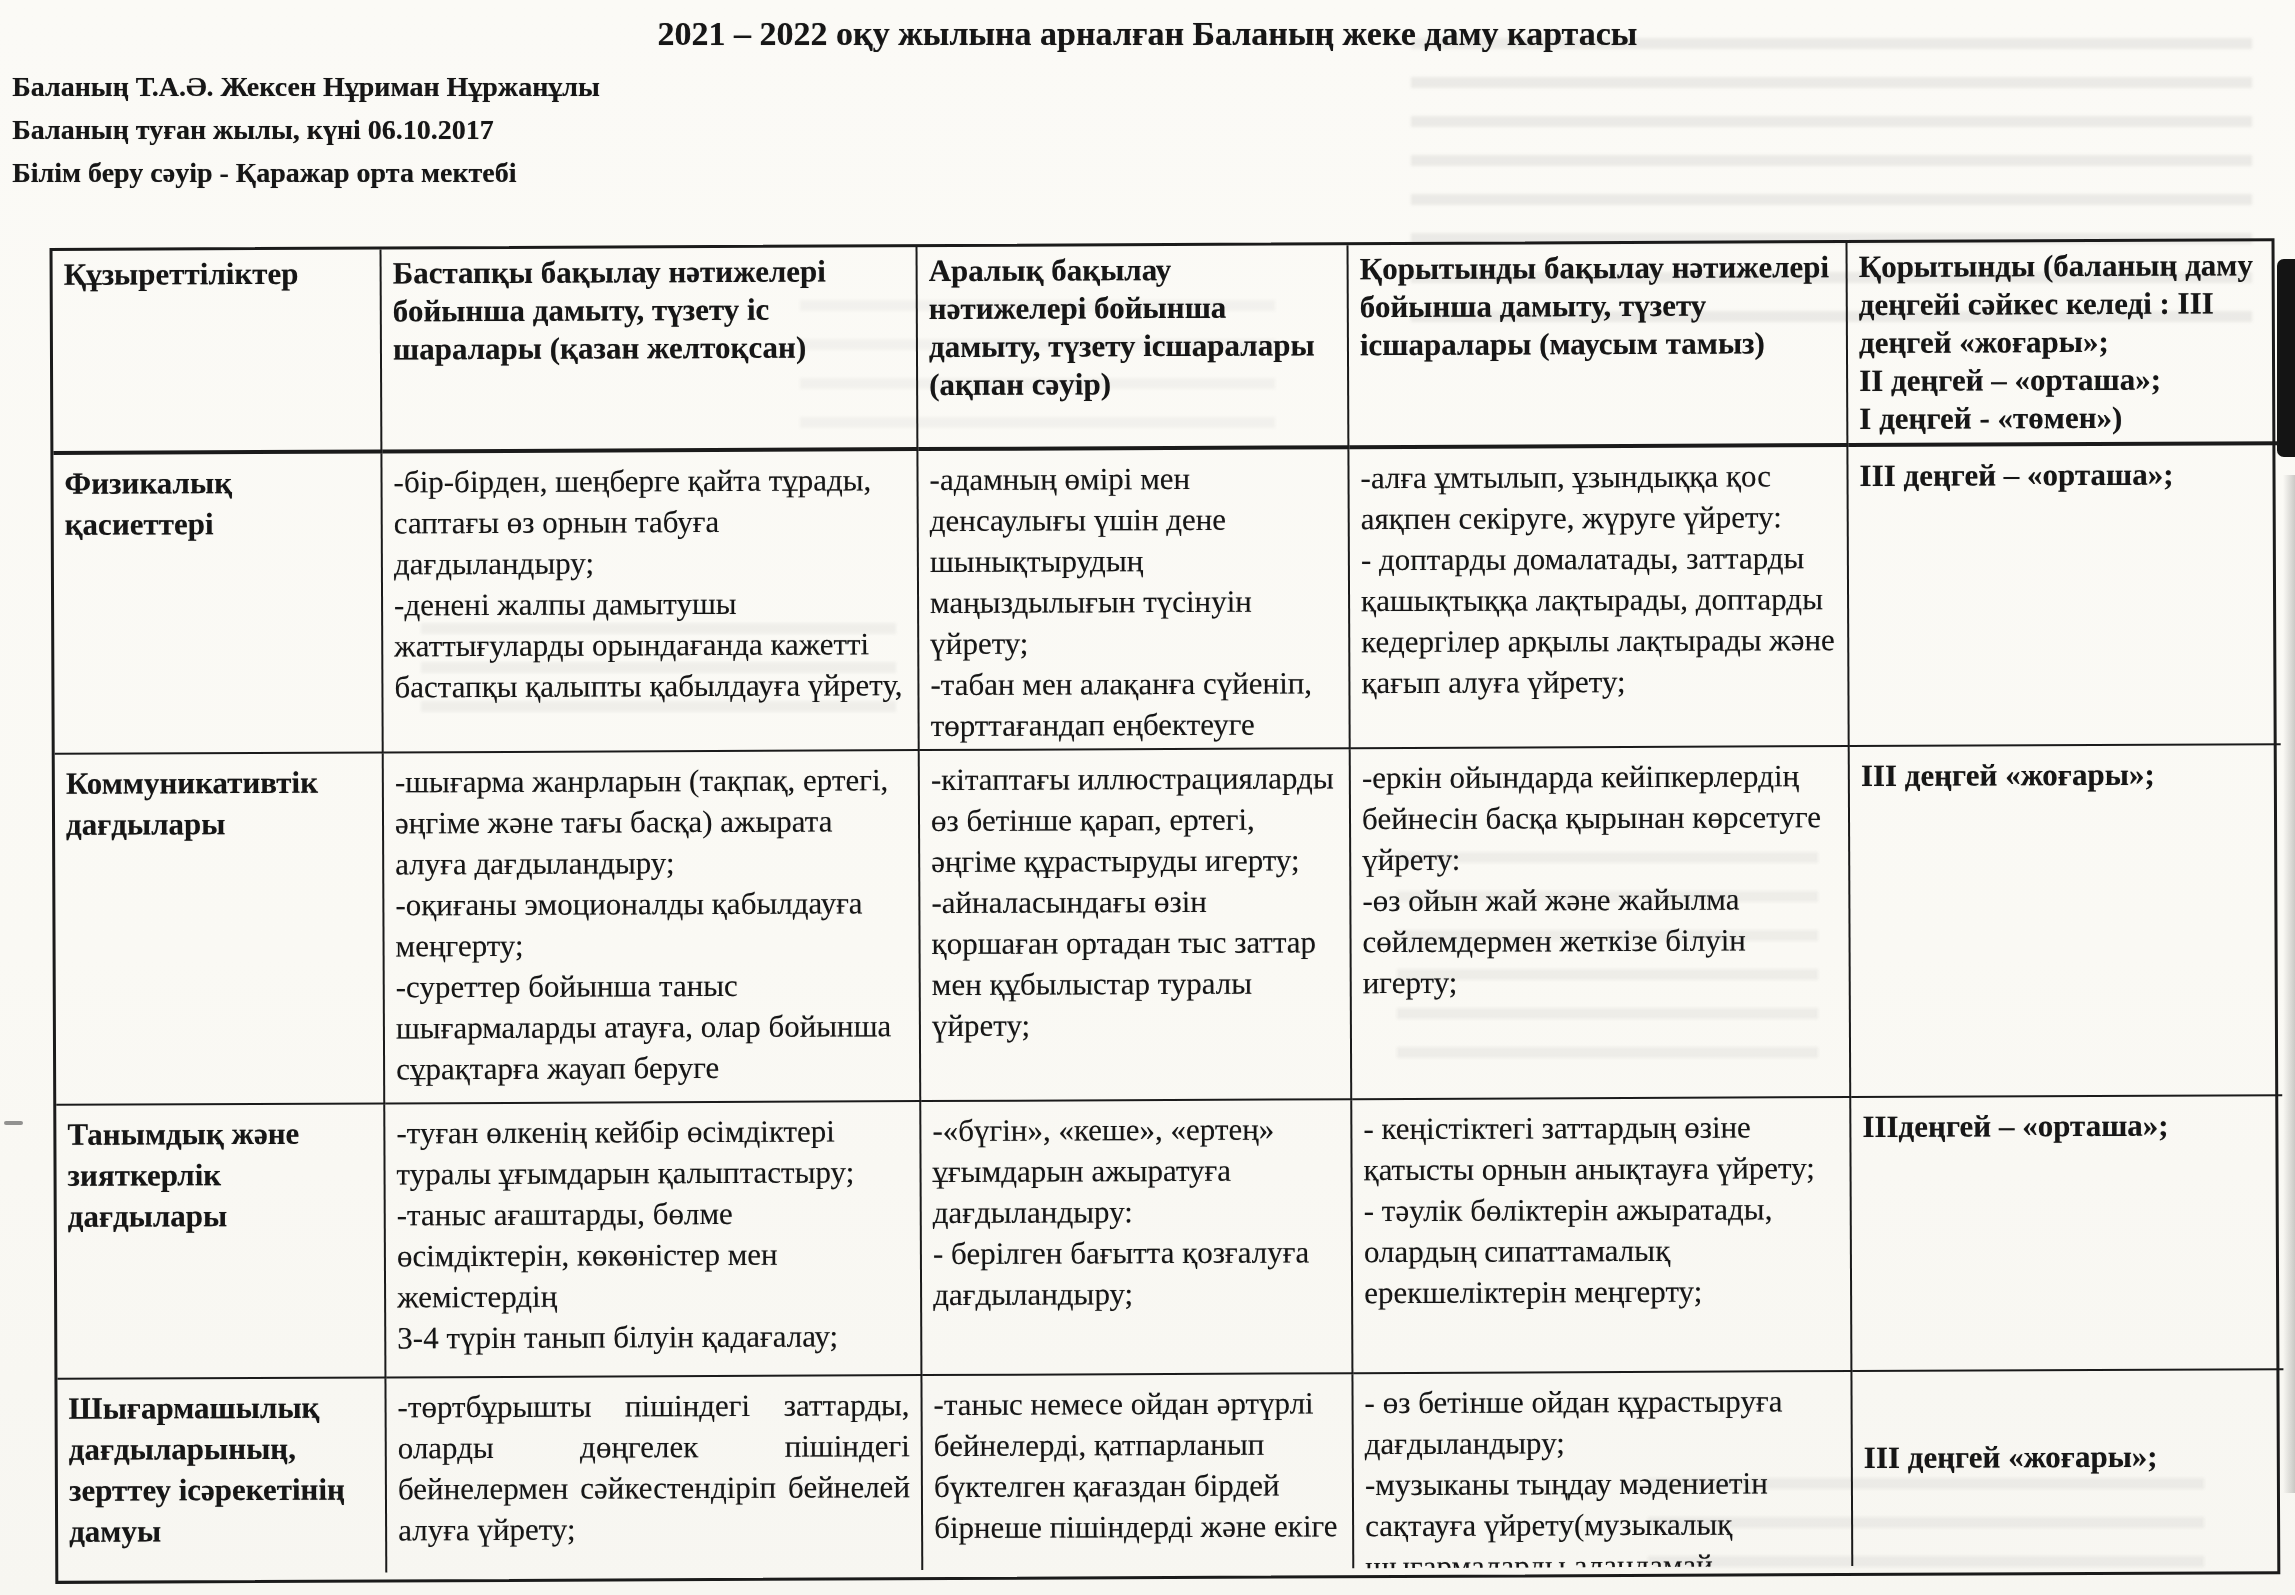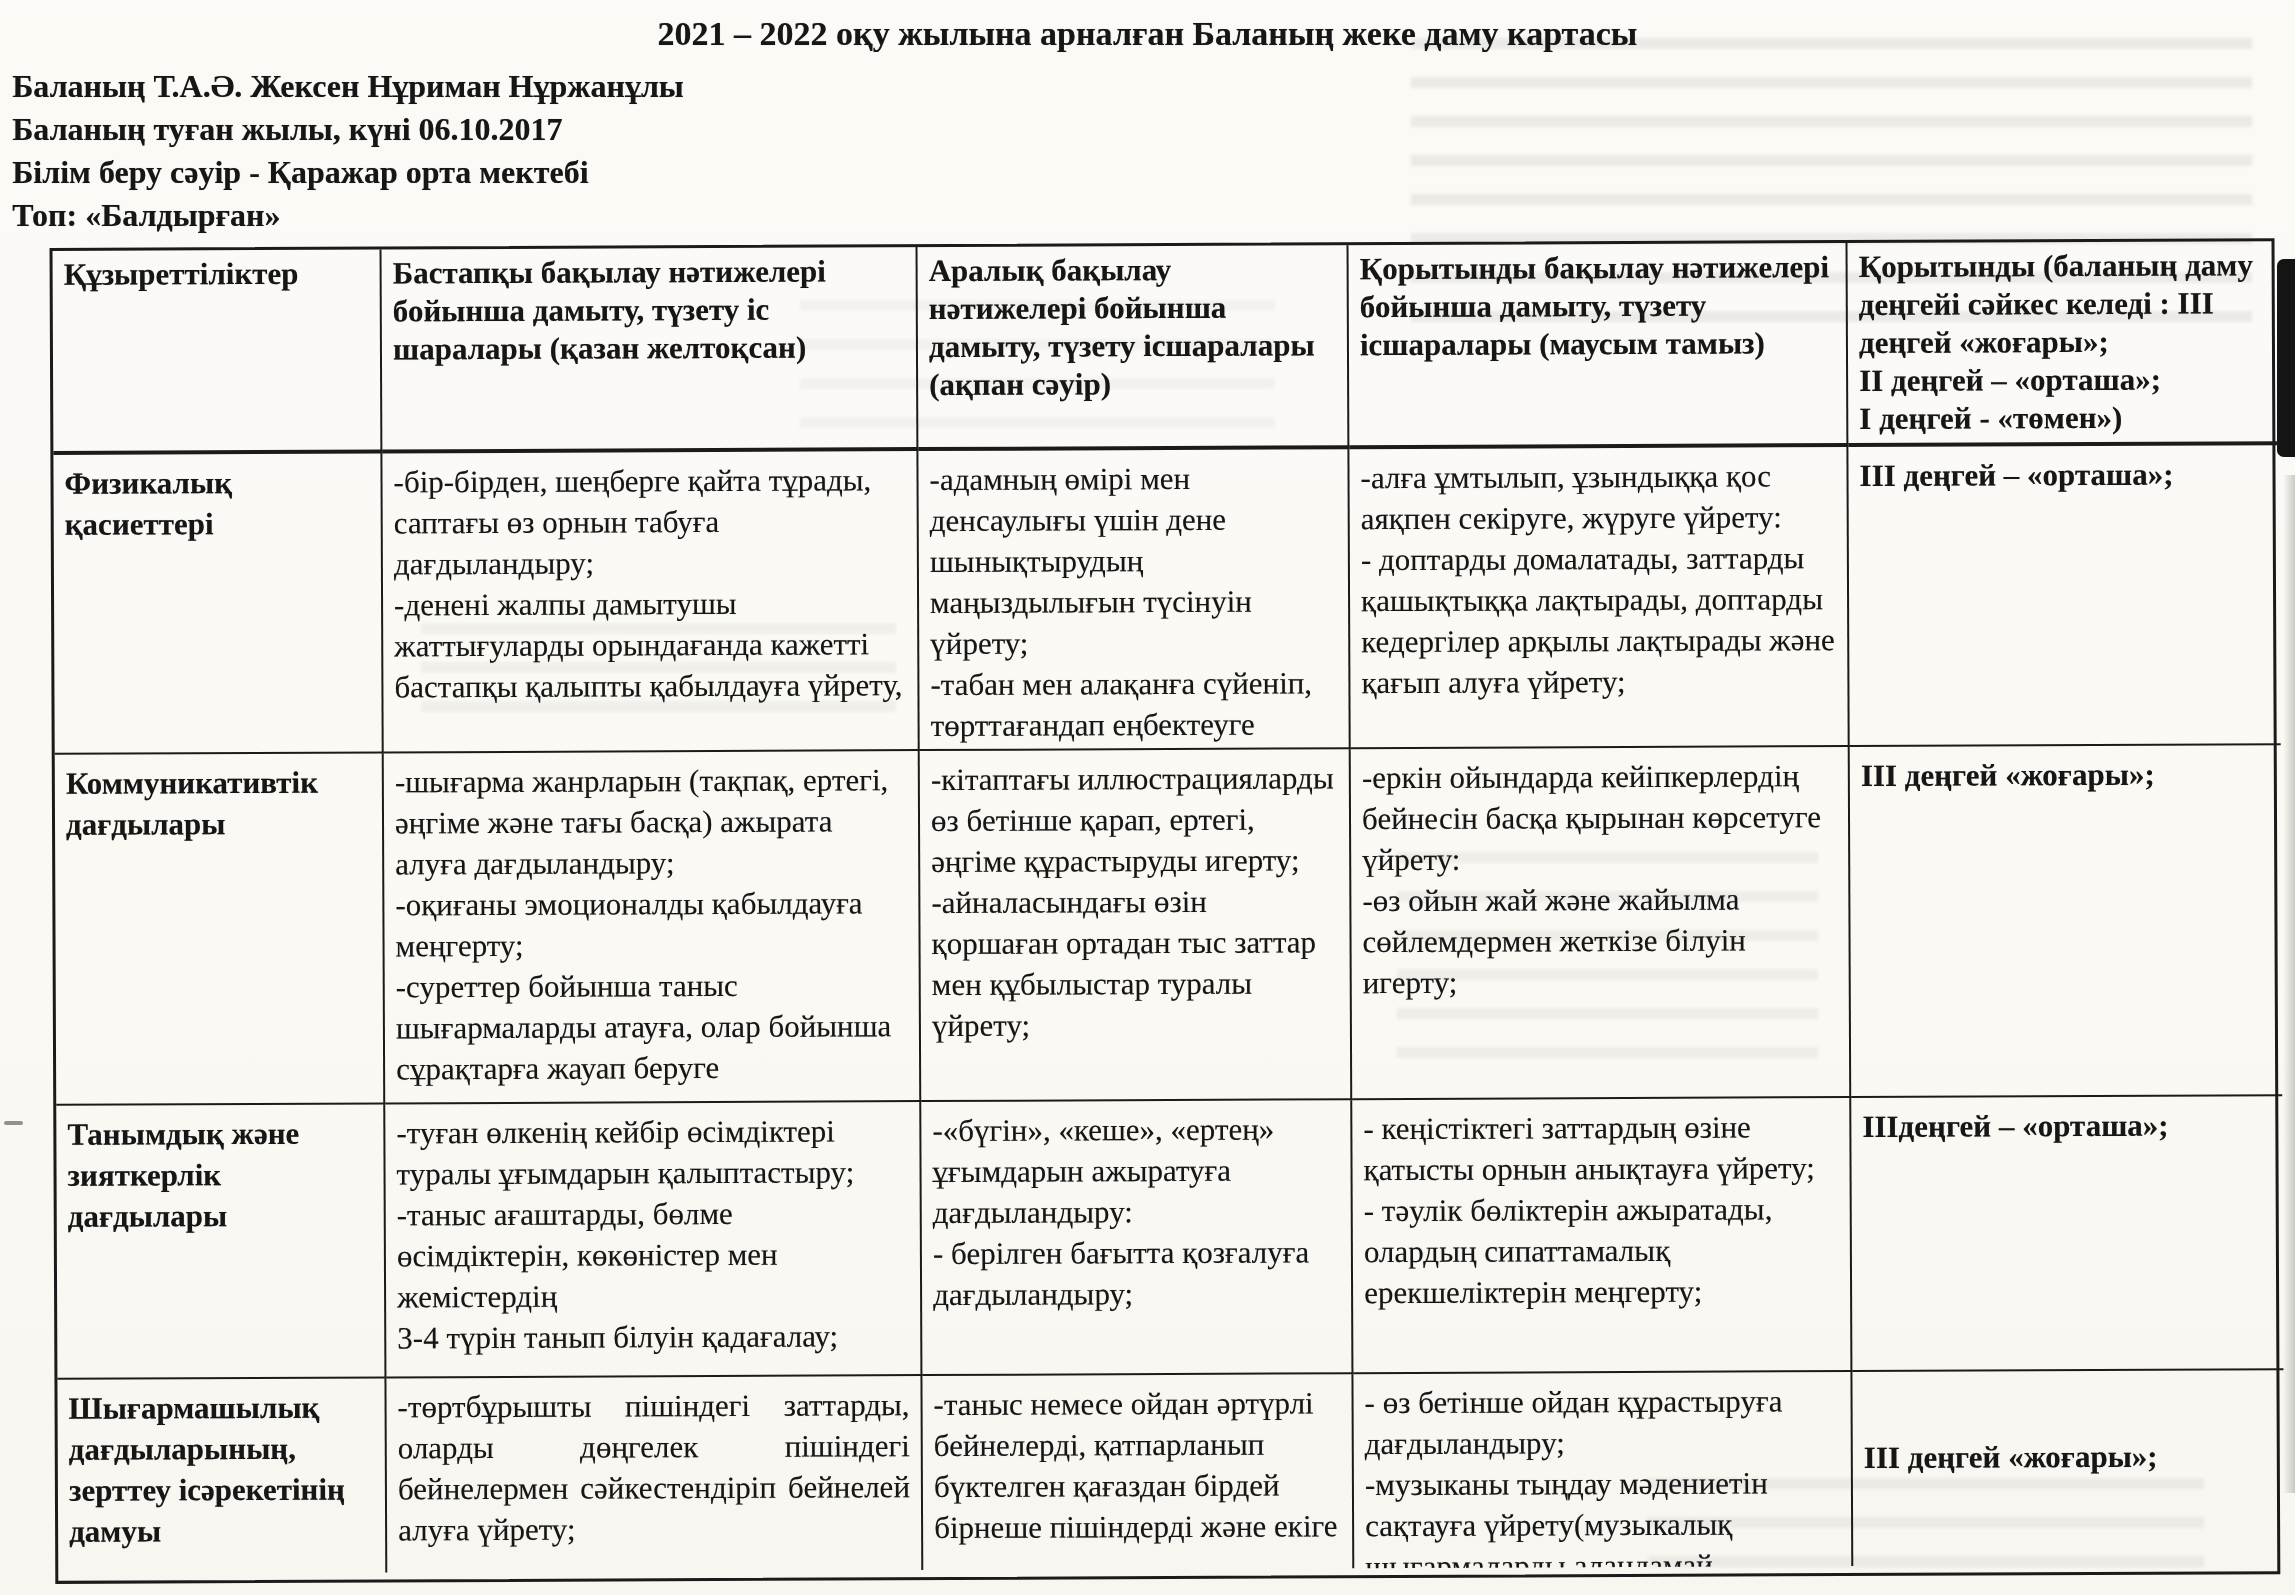--- a/index.html
+++ b/index.html
@@ -13,21 +13,21 @@
     position:relative;width:2295px;height:1595px;overflow:hidden;
     background:linear-gradient(180deg,#fbfaf6 0%,#faf9f4 60%,#f7f6f1 100%);
   }
   .title{
     position:absolute;top:15px;left:0;right:0;margin:0;
     text-align:center;font-size:34px;font-weight:bold;
     text-shadow:0 0 0.7px rgba(20,20,20,.5);
   }
   .info{
     position:absolute;top:65px;left:12.2px;
-    font-size:32px;font-weight:bold;line-height:43px;
+    font-size:28px;font-weight:bold;line-height:43px;
     text-shadow:0 0 0.7px rgba(20,20,20,.5);
   }
   .table{
     position:absolute;left:53px;top:244px;width:2225px;height:1336px;
     display:grid;
     grid-template-columns:329px 536px 431px 499px 431px;
     grid-template-rows:204px 300px 351px 274px 194px;
     border:3.4px solid #1b1b1b;
     background:transparent;
     transform:rotate(-0.25deg);
@@ -89,21 +89,20 @@
   <div class="edge-blob"></div>
   <div class="edge-shade"></div>
   <div class="left-dash"></div>
 
   <h1 class="title">2021 – 2022  оқу жылына арналған Баланың жеке даму картасы</h1>
 
   <div class="info">
     <div class="info-line">Баланың Т.А.Ә. Жексен Нұриман Нұржанұлы</div>
     <div class="info-line">Баланың туған жылы, күні  06.10.2017</div>
     <div class="info-line">Білім беру сәуір  - Қаражар орта мектебі</div>
-    <div class="info-line">Топ:  «Балдырған»</div>
   </div>
 
   <div class="table">
 
     <div class="cell hcell">Құзыреттіліктер</div>
     <div class="cell hcell">Бастапқы бақылау нәтижелері бойынша дамыту, түзету іс шаралары (қазан желтоқсан)</div>
     <div class="cell hcell">Аралық бақылау нәтижелері бойынша дамыту, түзету ісшаралары (ақпан сәуір)</div>
     <div class="cell hcell">Қорытынды бақылау нәтижелері бойынша дамыту, түзету ісшаралары (маусым тамыз)</div>
     <div class="cell hcell last-col">Қорытынды (баланың даму деңгейі сәйкес келеді : III деңгей «жоғары»;
  II деңгей – «орташа»;

